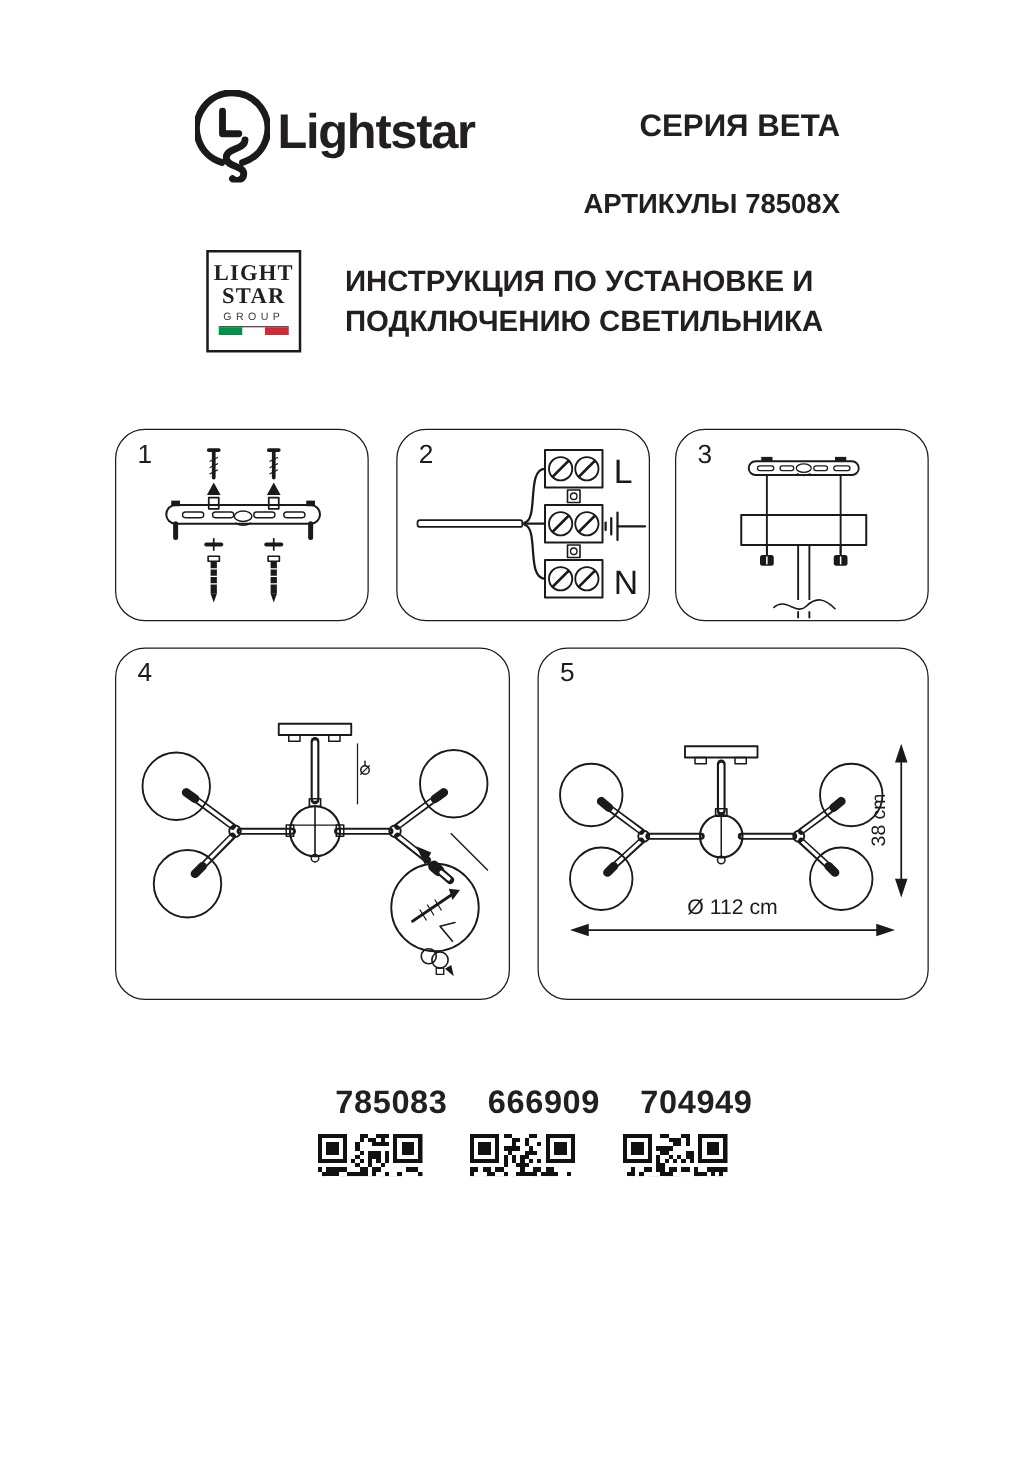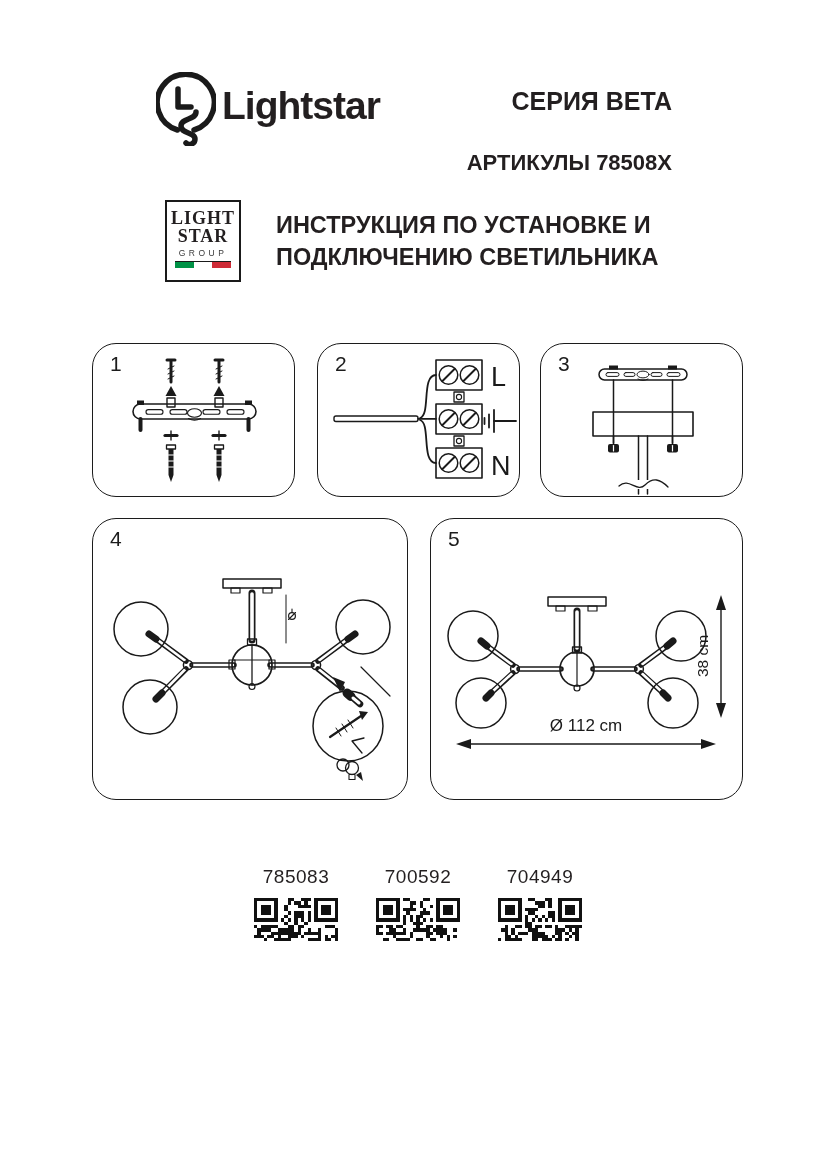--- a/index.html
+++ b/index.html
@@ -22,21 +22,21 @@
   
   .panel{position:absolute;border:1.7px solid #1c1c1c;border-radius:24px;background:#fff;box-sizing:border-box;}
   .step-num{position:absolute;left:17px;top:8px;font-size:21px;font-weight:500;color:#1c1c1c;}
   .panel svg{position:absolute;left:0;top:0;}
   svg .ln{stroke:#1a1a1a;fill:none;stroke-linecap:round;stroke-linejoin:round;}
   svg .fl{fill:#1a1a1a;stroke:none;}
   svg .wh{stroke:#ffffff;fill:none;stroke-linecap:round;}
   svg text{font-family:"Liberation Sans",sans-serif;fill:#1a1a1a;}
   
   .qr-col{position:absolute;width:124px;text-align:center;}
-  .qr-label{font-size:19px;font-weight:400;letter-spacing:0.5px;}
+  .qr-label{font-size:26px;font-weight:700;letter-spacing:0.5px;text-align:right;}
   .qr-svg{margin-top:10px;}
   
   .website{left:0;top:1046px;width:826px;text-align:center;font-size:20px;font-weight:700;}
 </style>
 </head>
 <body>
 
 <div class="page">
 
   <svg class="abs" style="left:156px;top:72px" width="60" height="74" viewBox="0 0 60 74">
@@ -346,21 +346,21 @@
     </svg>
   </div>
 
   <div class="qr-col" style="left:234px;top:866px">
     <div class="qr-label">785083</div>
     <svg class="qr-svg" width="84" height="84" viewBox="0 0 25 25" shape-rendering="crispEdges">
         <path d="M0 0h1v1h-1zM1 0h1v1h-1zM2 0h1v1h-1zM3 0h1v1h-1zM4 0h1v1h-1zM5 0h1v1h-1zM6 0h1v1h-1zM10 0h1v1h-1zM11 0h1v1h-1zM14 0h1v1h-1zM15 0h1v1h-1zM16 0h1v1h-1zM18 0h1v1h-1zM19 0h1v1h-1zM20 0h1v1h-1zM21 0h1v1h-1zM22 0h1v1h-1zM23 0h1v1h-1zM24 0h1v1h-1zM0 1h1v1h-1zM6 1h1v1h-1zM10 1h1v1h-1zM12 1h1v1h-1zM13 1h1v1h-1zM15 1h1v1h-1zM18 1h1v1h-1zM24 1h1v1h-1zM0 2h1v1h-1zM2 2h1v1h-1zM3 2h1v1h-1zM4 2h1v1h-1zM6 2h1v1h-1zM9 2h1v1h-1zM13 2h1v1h-1zM14 2h1v1h-1zM15 2h1v1h-1zM16 2h1v1h-1zM18 2h1v1h-1zM20 2h1v1h-1zM21 2h1v1h-1zM22 2h1v1h-1zM24 2h1v1h-1zM0 3h1v1h-1zM2 3h1v1h-1zM3 3h1v1h-1zM4 3h1v1h-1zM6 3h1v1h-1zM9 3h1v1h-1zM18 3h1v1h-1zM20 3h1v1h-1zM21 3h1v1h-1zM22 3h1v1h-1zM24 3h1v1h-1zM0 4h1v1h-1zM2 4h1v1h-1zM3 4h1v1h-1zM4 4h1v1h-1zM6 4h1v1h-1zM10 4h1v1h-1zM12 4h1v1h-1zM13 4h1v1h-1zM14 4h1v1h-1zM16 4h1v1h-1zM18 4h1v1h-1zM20 4h1v1h-1zM21 4h1v1h-1zM22 4h1v1h-1zM24 4h1v1h-1zM0 5h1v1h-1zM6 5h1v1h-1zM9 5h1v1h-1zM12 5h1v1h-1zM13 5h1v1h-1zM14 5h1v1h-1zM16 5h1v1h-1zM18 5h1v1h-1zM24 5h1v1h-1zM0 6h1v1h-1zM1 6h1v1h-1zM2 6h1v1h-1zM3 6h1v1h-1zM4 6h1v1h-1zM5 6h1v1h-1zM6 6h1v1h-1zM8 6h1v1h-1zM10 6h1v1h-1zM12 6h1v1h-1zM14 6h1v1h-1zM16 6h1v1h-1zM18 6h1v1h-1zM19 6h1v1h-1zM20 6h1v1h-1zM21 6h1v1h-1zM22 6h1v1h-1zM23 6h1v1h-1zM24 6h1v1h-1zM9 7h1v1h-1zM12 7h1v1h-1zM15 7h1v1h-1zM0 8h1v1h-1zM2 8h1v1h-1zM3 8h1v1h-1zM4 8h1v1h-1zM5 8h1v1h-1zM6 8h1v1h-1zM10 8h1v1h-1zM11 8h1v1h-1zM13 8h1v1h-1zM14 8h1v1h-1zM21 8h1v1h-1zM22 8h1v1h-1zM23 8h1v1h-1zM1 9h1v1h-1zM2 9h1v1h-1zM3 9h1v1h-1zM4 9h1v1h-1zM7 9h1v1h-1zM8 9h1v1h-1zM9 9h1v1h-1zM10 9h1v1h-1zM11 9h1v1h-1zM13 9h1v1h-1zM16 9h1v1h-1zM19 9h1v1h-1zM24 9h1v1h-1zM1 10h1v1h-1zM5 10h1v1h-1zM6 10h1v1h-1zM7 10h1v1h-1zM8 10h1v1h-1zM9 10h1v1h-1zM10 10h1v1h-1zM11 10h1v1h-1zM12 10h1v1h-1zM13 10h1v1h-1zM15 10h1v1h-1zM16 10h1v1h-1zM17 10h1v1h-1zM18 10h1v1h-1zM19 10h1v1h-1zM24 10h1v1h-1zM0 11h1v1h-1zM1 11h1v1h-1zM2 11h1v1h-1zM4 11h1v1h-1zM5 11h1v1h-1zM7 11h1v1h-1zM10 11h1v1h-1zM11 11h1v1h-1zM12 11h1v1h-1zM14 11h1v1h-1zM19 11h1v1h-1zM21 11h1v1h-1zM23 11h1v1h-1zM24 11h1v1h-1zM3 12h1v1h-1zM6 12h1v1h-1zM7 12h1v1h-1zM8 12h1v1h-1zM9 12h1v1h-1zM10 12h1v1h-1zM16 12h1v1h-1zM17 12h1v1h-1zM18 12h1v1h-1zM19 12h1v1h-1zM21 12h1v1h-1zM22 12h1v1h-1zM24 12h1v1h-1zM1 13h1v1h-1zM2 13h1v1h-1zM5 13h1v1h-1zM7 13h1v1h-1zM13 13h1v1h-1zM14 13h1v1h-1zM15 13h1v1h-1zM16 13h1v1h-1zM17 13h1v1h-1zM20 13h1v1h-1zM21 13h1v1h-1zM22 13h1v1h-1zM23 13h1v1h-1zM0 14h1v1h-1zM2 14h1v1h-1zM3 14h1v1h-1zM6 14h1v1h-1zM7 14h1v1h-1zM9 14h1v1h-1zM10 14h1v1h-1zM11 14h1v1h-1zM13 14h1v1h-1zM14 14h1v1h-1zM18 14h1v1h-1zM19 14h1v1h-1zM21 14h1v1h-1zM23 14h1v1h-1zM24 14h1v1h-1zM0 15h1v1h-1zM2 15h1v1h-1zM5 15h1v1h-1zM7 15h1v1h-1zM8 15h1v1h-1zM9 15h1v1h-1zM10 15h1v1h-1zM13 15h1v1h-1zM18 15h1v1h-1zM19 15h1v1h-1zM20 15h1v1h-1zM21 15h1v1h-1zM22 15h1v1h-1zM24 15h1v1h-1zM0 16h1v1h-1zM4 16h1v1h-1zM6 16h1v1h-1zM11 16h1v1h-1zM12 16h1v1h-1zM13 16h1v1h-1zM16 16h1v1h-1zM17 16h1v1h-1zM18 16h1v1h-1zM19 16h1v1h-1zM20 16h1v1h-1zM21 16h1v1h-1zM23 16h1v1h-1zM8 17h1v1h-1zM14 17h1v1h-1zM15 17h1v1h-1zM16 17h1v1h-1zM20 17h1v1h-1zM24 17h1v1h-1zM0 18h1v1h-1zM1 18h1v1h-1zM2 18h1v1h-1zM3 18h1v1h-1zM4 18h1v1h-1zM5 18h1v1h-1zM6 18h1v1h-1zM9 18h1v1h-1zM10 18h1v1h-1zM11 18h1v1h-1zM14 18h1v1h-1zM16 18h1v1h-1zM18 18h1v1h-1zM20 18h1v1h-1zM0 19h1v1h-1zM6 19h1v1h-1zM8 19h1v1h-1zM9 19h1v1h-1zM11 19h1v1h-1zM12 19h1v1h-1zM15 19h1v1h-1zM16 19h1v1h-1zM20 19h1v1h-1zM21 19h1v1h-1zM22 19h1v1h-1zM0 20h1v1h-1zM2 20h1v1h-1zM3 20h1v1h-1zM4 20h1v1h-1zM6 20h1v1h-1zM8 20h1v1h-1zM10 20h1v1h-1zM11 20h1v1h-1zM13 20h1v1h-1zM15 20h1v1h-1zM16 20h1v1h-1zM17 20h1v1h-1zM18 20h1v1h-1zM19 20h1v1h-1zM20 20h1v1h-1zM21 20h1v1h-1zM22 20h1v1h-1zM0 21h1v1h-1zM2 21h1v1h-1zM3 21h1v1h-1zM4 21h1v1h-1zM6 21h1v1h-1zM8 21h1v1h-1zM10 21h1v1h-1zM11 21h1v1h-1zM13 21h1v1h-1zM14 21h1v1h-1zM16 21h1v1h-1zM18 21h1v1h-1zM23 21h1v1h-1zM24 21h1v1h-1zM0 22h1v1h-1zM2 22h1v1h-1zM3 22h1v1h-1zM4 22h1v1h-1zM6 22h1v1h-1zM10 22h1v1h-1zM12 22h1v1h-1zM18 22h1v1h-1zM19 22h1v1h-1zM22 22h1v1h-1zM0 23h1v1h-1zM6 23h1v1h-1zM10 23h1v1h-1zM12 23h1v1h-1zM14 23h1v1h-1zM16 23h1v1h-1zM17 23h1v1h-1zM20 23h1v1h-1zM23 23h1v1h-1zM0 24h1v1h-1zM1 24h1v1h-1zM2 24h1v1h-1zM3 24h1v1h-1zM4 24h1v1h-1zM5 24h1v1h-1zM6 24h1v1h-1zM8 24h1v1h-1zM12 24h1v1h-1zM17 24h1v1h-1zM20 24h1v1h-1zM23 24h1v1h-1z" fill="#111"></path>
       </svg>
   </div>
   <div class="qr-col" style="left:356px;top:866px">
-    <div class="qr-label">700592</div>
+    <div class="qr-label">666909</div>
     <svg class="qr-svg" width="84" height="84" viewBox="0 0 25 25" shape-rendering="crispEdges">
         <path d="M0 0h1v1h-1zM1 0h1v1h-1zM2 0h1v1h-1zM3 0h1v1h-1zM4 0h1v1h-1zM5 0h1v1h-1zM6 0h1v1h-1zM8 0h1v1h-1zM9 0h1v1h-1zM14 0h1v1h-1zM15 0h1v1h-1zM18 0h1v1h-1zM19 0h1v1h-1zM20 0h1v1h-1zM21 0h1v1h-1zM22 0h1v1h-1zM23 0h1v1h-1zM24 0h1v1h-1zM0 1h1v1h-1zM6 1h1v1h-1zM10 1h1v1h-1zM11 1h1v1h-1zM13 1h1v1h-1zM18 1h1v1h-1zM24 1h1v1h-1zM0 2h1v1h-1zM2 2h1v1h-1zM3 2h1v1h-1zM4 2h1v1h-1zM6 2h1v1h-1zM10 2h1v1h-1zM13 2h1v1h-1zM16 2h1v1h-1zM18 2h1v1h-1zM20 2h1v1h-1zM21 2h1v1h-1zM22 2h1v1h-1zM24 2h1v1h-1zM0 3h1v1h-1zM2 3h1v1h-1zM3 3h1v1h-1zM4 3h1v1h-1zM6 3h1v1h-1zM8 3h1v1h-1zM9 3h1v1h-1zM10 3h1v1h-1zM11 3h1v1h-1zM14 3h1v1h-1zM18 3h1v1h-1zM20 3h1v1h-1zM21 3h1v1h-1zM22 3h1v1h-1zM24 3h1v1h-1zM0 4h1v1h-1zM2 4h1v1h-1zM3 4h1v1h-1zM4 4h1v1h-1zM6 4h1v1h-1zM9 4h1v1h-1zM13 4h1v1h-1zM14 4h1v1h-1zM15 4h1v1h-1zM18 4h1v1h-1zM20 4h1v1h-1zM21 4h1v1h-1zM22 4h1v1h-1zM24 4h1v1h-1zM0 5h1v1h-1zM6 5h1v1h-1zM8 5h1v1h-1zM10 5h1v1h-1zM12 5h1v1h-1zM13 5h1v1h-1zM18 5h1v1h-1zM24 5h1v1h-1zM0 6h1v1h-1zM1 6h1v1h-1zM2 6h1v1h-1zM3 6h1v1h-1zM4 6h1v1h-1zM5 6h1v1h-1zM6 6h1v1h-1zM8 6h1v1h-1zM10 6h1v1h-1zM12 6h1v1h-1zM14 6h1v1h-1zM16 6h1v1h-1zM18 6h1v1h-1zM19 6h1v1h-1zM20 6h1v1h-1zM21 6h1v1h-1zM22 6h1v1h-1zM23 6h1v1h-1zM24 6h1v1h-1zM8 7h1v1h-1zM11 7h1v1h-1zM12 7h1v1h-1zM13 7h1v1h-1zM0 8h1v1h-1zM1 8h1v1h-1zM3 8h1v1h-1zM4 8h1v1h-1zM6 8h1v1h-1zM7 8h1v1h-1zM12 8h1v1h-1zM15 8h1v1h-1zM16 8h1v1h-1zM18 8h1v1h-1zM19 8h1v1h-1zM0 9h1v1h-1zM4 9h1v1h-1zM5 9h1v1h-1zM8 9h1v1h-1zM11 9h1v1h-1zM12 9h1v1h-1zM13 9h1v1h-1zM14 9h1v1h-1zM15 9h1v1h-1zM17 9h1v1h-1zM18 9h1v1h-1zM19 9h1v1h-1zM20 9h1v1h-1zM23 9h1v1h-1zM0 10h1v1h-1zM1 10h1v1h-1zM3 10h1v1h-1zM4 10h1v1h-1zM5 10h1v1h-1zM6 10h1v1h-1zM7 10h1v1h-1zM8 10h1v1h-1zM10 10h1v1h-1zM15 10h1v1h-1zM16 10h1v1h-1zM18 10h1v1h-1zM19 10h1v1h-1zM20 10h1v1h-1zM5 11h1v1h-1zM10 11h1v1h-1zM15 11h1v1h-1zM19 11h1v1h-1zM21 11h1v1h-1zM23 11h1v1h-1zM2 12h1v1h-1zM3 12h1v1h-1zM6 12h1v1h-1zM7 12h1v1h-1zM8 12h1v1h-1zM9 12h1v1h-1zM12 12h1v1h-1zM13 12h1v1h-1zM16 12h1v1h-1zM17 12h1v1h-1zM21 12h1v1h-1zM1 13h1v1h-1zM3 13h1v1h-1zM7 13h1v1h-1zM8 13h1v1h-1zM13 13h1v1h-1zM14 13h1v1h-1zM15 13h1v1h-1zM18 13h1v1h-1zM22 13h1v1h-1zM23 13h1v1h-1zM0 14h1v1h-1zM1 14h1v1h-1zM6 14h1v1h-1zM7 14h1v1h-1zM8 14h1v1h-1zM15 14h1v1h-1zM17 14h1v1h-1zM18 14h1v1h-1zM19 14h1v1h-1zM20 14h1v1h-1zM22 14h1v1h-1zM23 14h1v1h-1zM1 15h1v1h-1zM2 15h1v1h-1zM4 15h1v1h-1zM7 15h1v1h-1zM8 15h1v1h-1zM9 15h1v1h-1zM11 15h1v1h-1zM20 15h1v1h-1zM23 15h1v1h-1zM24 15h1v1h-1zM1 16h1v1h-1zM3 16h1v1h-1zM4 16h1v1h-1zM5 16h1v1h-1zM6 16h1v1h-1zM8 16h1v1h-1zM12 16h1v1h-1zM13 16h1v1h-1zM16 16h1v1h-1zM17 16h1v1h-1zM18 16h1v1h-1zM19 16h1v1h-1zM20 16h1v1h-1zM21 16h1v1h-1zM22 16h1v1h-1zM23 16h1v1h-1zM13 17h1v1h-1zM15 17h1v1h-1zM16 17h1v1h-1zM20 17h1v1h-1zM23 17h1v1h-1zM24 17h1v1h-1zM0 18h1v1h-1zM1 18h1v1h-1zM2 18h1v1h-1zM3 18h1v1h-1zM4 18h1v1h-1zM5 18h1v1h-1zM6 18h1v1h-1zM9 18h1v1h-1zM10 18h1v1h-1zM12 18h1v1h-1zM15 18h1v1h-1zM16 18h1v1h-1zM18 18h1v1h-1zM20 18h1v1h-1zM21 18h1v1h-1zM22 18h1v1h-1zM24 18h1v1h-1zM0 19h1v1h-1zM6 19h1v1h-1zM11 19h1v1h-1zM12 19h1v1h-1zM15 19h1v1h-1zM16 19h1v1h-1zM20 19h1v1h-1zM21 19h1v1h-1zM22 19h1v1h-1zM23 19h1v1h-1zM24 19h1v1h-1zM0 20h1v1h-1zM2 20h1v1h-1zM3 20h1v1h-1zM4 20h1v1h-1zM6 20h1v1h-1zM9 20h1v1h-1zM10 20h1v1h-1zM11 20h1v1h-1zM12 20h1v1h-1zM16 20h1v1h-1zM17 20h1v1h-1zM18 20h1v1h-1zM19 20h1v1h-1zM20 20h1v1h-1zM21 20h1v1h-1zM22 20h1v1h-1zM24 20h1v1h-1zM0 21h1v1h-1zM2 21h1v1h-1zM3 21h1v1h-1zM4 21h1v1h-1zM6 21h1v1h-1zM12 21h1v1h-1zM14 21h1v1h-1zM15 21h1v1h-1zM21 21h1v1h-1zM23 21h1v1h-1zM0 22h1v1h-1zM2 22h1v1h-1zM3 22h1v1h-1zM4 22h1v1h-1zM6 22h1v1h-1zM10 22h1v1h-1zM13 22h1v1h-1zM15 22h1v1h-1zM16 22h1v1h-1zM17 22h1v1h-1zM21 22h1v1h-1zM22 22h1v1h-1zM24 22h1v1h-1zM0 23h1v1h-1zM6 23h1v1h-1zM8 23h1v1h-1zM11 23h1v1h-1zM13 23h1v1h-1zM14 23h1v1h-1zM15 23h1v1h-1zM16 23h1v1h-1zM18 23h1v1h-1zM20 23h1v1h-1zM21 23h1v1h-1zM23 23h1v1h-1zM24 23h1v1h-1zM0 24h1v1h-1zM1 24h1v1h-1zM2 24h1v1h-1zM3 24h1v1h-1zM4 24h1v1h-1zM5 24h1v1h-1zM6 24h1v1h-1zM8 24h1v1h-1zM10 24h1v1h-1zM11 24h1v1h-1zM13 24h1v1h-1zM14 24h1v1h-1zM18 24h1v1h-1zM22 24h1v1h-1zM23 24h1v1h-1z" fill="#111"></path>
       </svg>
   </div>
   <div class="qr-col" style="left:478px;top:866px">
     <div class="qr-label">704949</div>
     <svg class="qr-svg" width="84" height="84" viewBox="0 0 25 25" shape-rendering="crispEdges">
         <path d="M0 0h1v1h-1zM1 0h1v1h-1zM2 0h1v1h-1zM3 0h1v1h-1zM4 0h1v1h-1zM5 0h1v1h-1zM6 0h1v1h-1zM9 0h1v1h-1zM10 0h1v1h-1zM14 0h1v1h-1zM15 0h1v1h-1zM18 0h1v1h-1zM19 0h1v1h-1zM20 0h1v1h-1zM21 0h1v1h-1zM22 0h1v1h-1zM23 0h1v1h-1zM24 0h1v1h-1zM0 1h1v1h-1zM6 1h1v1h-1zM11 1h1v1h-1zM12 1h1v1h-1zM13 1h1v1h-1zM15 1h1v1h-1zM18 1h1v1h-1zM24 1h1v1h-1zM0 2h1v1h-1zM2 2h1v1h-1zM3 2h1v1h-1zM4 2h1v1h-1zM6 2h1v1h-1zM12 2h1v1h-1zM13 2h1v1h-1zM15 2h1v1h-1zM18 2h1v1h-1zM20 2h1v1h-1zM21 2h1v1h-1zM22 2h1v1h-1zM24 2h1v1h-1zM0 3h1v1h-1zM2 3h1v1h-1zM3 3h1v1h-1zM4 3h1v1h-1zM6 3h1v1h-1zM8 3h1v1h-1zM9 3h1v1h-1zM10 3h1v1h-1zM11 3h1v1h-1zM18 3h1v1h-1zM20 3h1v1h-1zM21 3h1v1h-1zM22 3h1v1h-1zM24 3h1v1h-1zM0 4h1v1h-1zM2 4h1v1h-1zM3 4h1v1h-1zM4 4h1v1h-1zM6 4h1v1h-1zM9 4h1v1h-1zM10 4h1v1h-1zM15 4h1v1h-1zM16 4h1v1h-1zM18 4h1v1h-1zM20 4h1v1h-1zM21 4h1v1h-1zM22 4h1v1h-1zM24 4h1v1h-1zM0 5h1v1h-1zM6 5h1v1h-1zM8 5h1v1h-1zM11 5h1v1h-1zM13 5h1v1h-1zM15 5h1v1h-1zM16 5h1v1h-1zM18 5h1v1h-1zM24 5h1v1h-1zM0 6h1v1h-1zM1 6h1v1h-1zM2 6h1v1h-1zM3 6h1v1h-1zM4 6h1v1h-1zM5 6h1v1h-1zM6 6h1v1h-1zM8 6h1v1h-1zM10 6h1v1h-1zM12 6h1v1h-1zM14 6h1v1h-1zM16 6h1v1h-1zM18 6h1v1h-1zM19 6h1v1h-1zM20 6h1v1h-1zM21 6h1v1h-1zM22 6h1v1h-1zM23 6h1v1h-1zM24 6h1v1h-1zM8 7h1v1h-1zM9 7h1v1h-1zM2 8h1v1h-1zM5 8h1v1h-1zM6 8h1v1h-1zM8 8h1v1h-1zM9 8h1v1h-1zM11 8h1v1h-1zM12 8h1v1h-1zM14 8h1v1h-1zM15 8h1v1h-1zM17 8h1v1h-1zM20 8h1v1h-1zM21 8h1v1h-1zM22 8h1v1h-1zM23 8h1v1h-1zM24 8h1v1h-1zM1 9h1v1h-1zM2 9h1v1h-1zM4 9h1v1h-1zM9 9h1v1h-1zM10 9h1v1h-1zM11 9h1v1h-1zM17 9h1v1h-1zM18 9h1v1h-1zM19 9h1v1h-1zM21 9h1v1h-1zM23 9h1v1h-1zM2 10h1v1h-1zM4 10h1v1h-1zM6 10h1v1h-1zM7 10h1v1h-1zM8 10h1v1h-1zM10 10h1v1h-1zM11 10h1v1h-1zM12 10h1v1h-1zM13 10h1v1h-1zM17 10h1v1h-1zM18 10h1v1h-1zM20 10h1v1h-1zM22 10h1v1h-1zM23 10h1v1h-1zM2 11h1v1h-1zM3 11h1v1h-1zM5 11h1v1h-1zM10 11h1v1h-1zM11 11h1v1h-1zM12 11h1v1h-1zM13 11h1v1h-1zM14 11h1v1h-1zM16 11h1v1h-1zM18 11h1v1h-1zM21 11h1v1h-1zM23 11h1v1h-1zM0 12h1v1h-1zM2 12h1v1h-1zM3 12h1v1h-1zM4 12h1v1h-1zM5 12h1v1h-1zM6 12h1v1h-1zM10 12h1v1h-1zM11 12h1v1h-1zM13 12h1v1h-1zM14 12h1v1h-1zM15 12h1v1h-1zM17 12h1v1h-1zM18 12h1v1h-1zM20 12h1v1h-1zM23 12h1v1h-1zM2 13h1v1h-1zM4 13h1v1h-1zM5 13h1v1h-1zM9 13h1v1h-1zM10 13h1v1h-1zM14 13h1v1h-1zM16 13h1v1h-1zM18 13h1v1h-1zM21 13h1v1h-1zM22 13h1v1h-1zM0 14h1v1h-1zM1 14h1v1h-1zM2 14h1v1h-1zM3 14h1v1h-1zM6 14h1v1h-1zM7 14h1v1h-1zM8 14h1v1h-1zM9 14h1v1h-1zM10 14h1v1h-1zM11 14h1v1h-1zM12 14h1v1h-1zM13 14h1v1h-1zM14 14h1v1h-1zM16 14h1v1h-1zM19 14h1v1h-1zM22 14h1v1h-1zM24 14h1v1h-1zM0 15h1v1h-1zM2 15h1v1h-1zM3 15h1v1h-1zM4 15h1v1h-1zM5 15h1v1h-1zM8 15h1v1h-1zM11 15h1v1h-1zM12 15h1v1h-1zM13 15h1v1h-1zM15 15h1v1h-1zM16 15h1v1h-1zM17 15h1v1h-1zM18 15h1v1h-1zM19 15h1v1h-1zM22 15h1v1h-1zM23 15h1v1h-1zM24 15h1v1h-1zM0 16h1v1h-1zM1 16h1v1h-1zM3 16h1v1h-1zM4 16h1v1h-1zM6 16h1v1h-1zM7 16h1v1h-1zM8 16h1v1h-1zM9 16h1v1h-1zM11 16h1v1h-1zM12 16h1v1h-1zM16 16h1v1h-1zM17 16h1v1h-1zM18 16h1v1h-1zM19 16h1v1h-1zM20 16h1v1h-1zM21 16h1v1h-1zM23 16h1v1h-1zM24 16h1v1h-1zM9 17h1v1h-1zM10 17h1v1h-1zM13 17h1v1h-1zM14 17h1v1h-1zM16 17h1v1h-1zM20 17h1v1h-1zM22 17h1v1h-1zM0 18h1v1h-1zM1 18h1v1h-1zM2 18h1v1h-1zM3 18h1v1h-1zM4 18h1v1h-1zM5 18h1v1h-1zM6 18h1v1h-1zM11 18h1v1h-1zM12 18h1v1h-1zM13 18h1v1h-1zM14 18h1v1h-1zM16 18h1v1h-1zM18 18h1v1h-1zM20 18h1v1h-1zM21 18h1v1h-1zM22 18h1v1h-1zM24 18h1v1h-1zM0 19h1v1h-1zM6 19h1v1h-1zM10 19h1v1h-1zM16 19h1v1h-1zM20 19h1v1h-1zM21 19h1v1h-1zM22 19h1v1h-1zM23 19h1v1h-1zM0 20h1v1h-1zM2 20h1v1h-1zM3 20h1v1h-1zM4 20h1v1h-1zM6 20h1v1h-1zM8 20h1v1h-1zM10 20h1v1h-1zM11 20h1v1h-1zM12 20h1v1h-1zM13 20h1v1h-1zM15 20h1v1h-1zM16 20h1v1h-1zM17 20h1v1h-1zM18 20h1v1h-1zM19 20h1v1h-1zM20 20h1v1h-1zM21 20h1v1h-1zM0 21h1v1h-1zM2 21h1v1h-1zM3 21h1v1h-1zM4 21h1v1h-1zM6 21h1v1h-1zM8 21h1v1h-1zM9 21h1v1h-1zM10 21h1v1h-1zM11 21h1v1h-1zM12 21h1v1h-1zM14 21h1v1h-1zM19 21h1v1h-1zM20 21h1v1h-1zM0 22h1v1h-1zM2 22h1v1h-1zM3 22h1v1h-1zM4 22h1v1h-1zM6 22h1v1h-1zM10 22h1v1h-1zM11 22h1v1h-1zM13 22h1v1h-1zM14 22h1v1h-1zM15 22h1v1h-1zM16 22h1v1h-1zM17 22h1v1h-1zM18 22h1v1h-1zM19 22h1v1h-1zM20 22h1v1h-1zM21 22h1v1h-1zM22 22h1v1h-1zM24 22h1v1h-1zM0 23h1v1h-1zM6 23h1v1h-1zM8 23h1v1h-1zM9 23h1v1h-1zM13 23h1v1h-1zM15 23h1v1h-1zM16 23h1v1h-1zM17 23h1v1h-1zM20 23h1v1h-1zM21 23h1v1h-1zM0 24h1v1h-1zM1 24h1v1h-1zM2 24h1v1h-1zM3 24h1v1h-1zM4 24h1v1h-1zM5 24h1v1h-1zM6 24h1v1h-1zM10 24h1v1h-1zM11 24h1v1h-1zM12 24h1v1h-1zM15 24h1v1h-1zM16 24h1v1h-1zM20 24h1v1h-1zM21 24h1v1h-1z" fill="#111"></path>
       </svg>
   </div>

